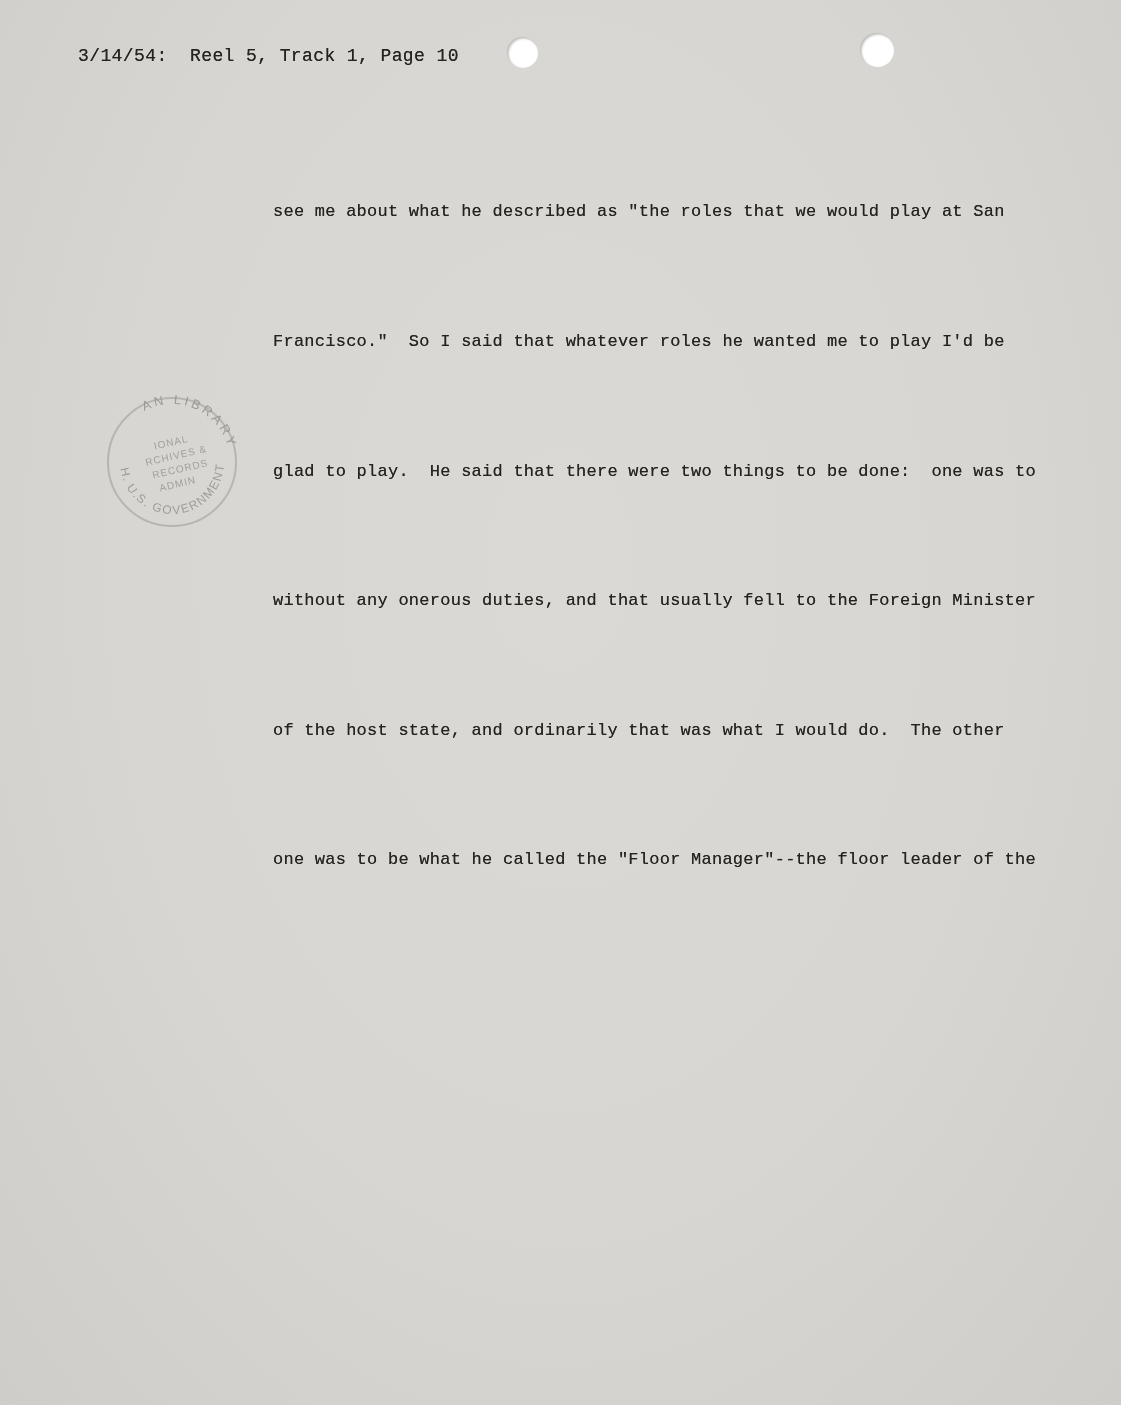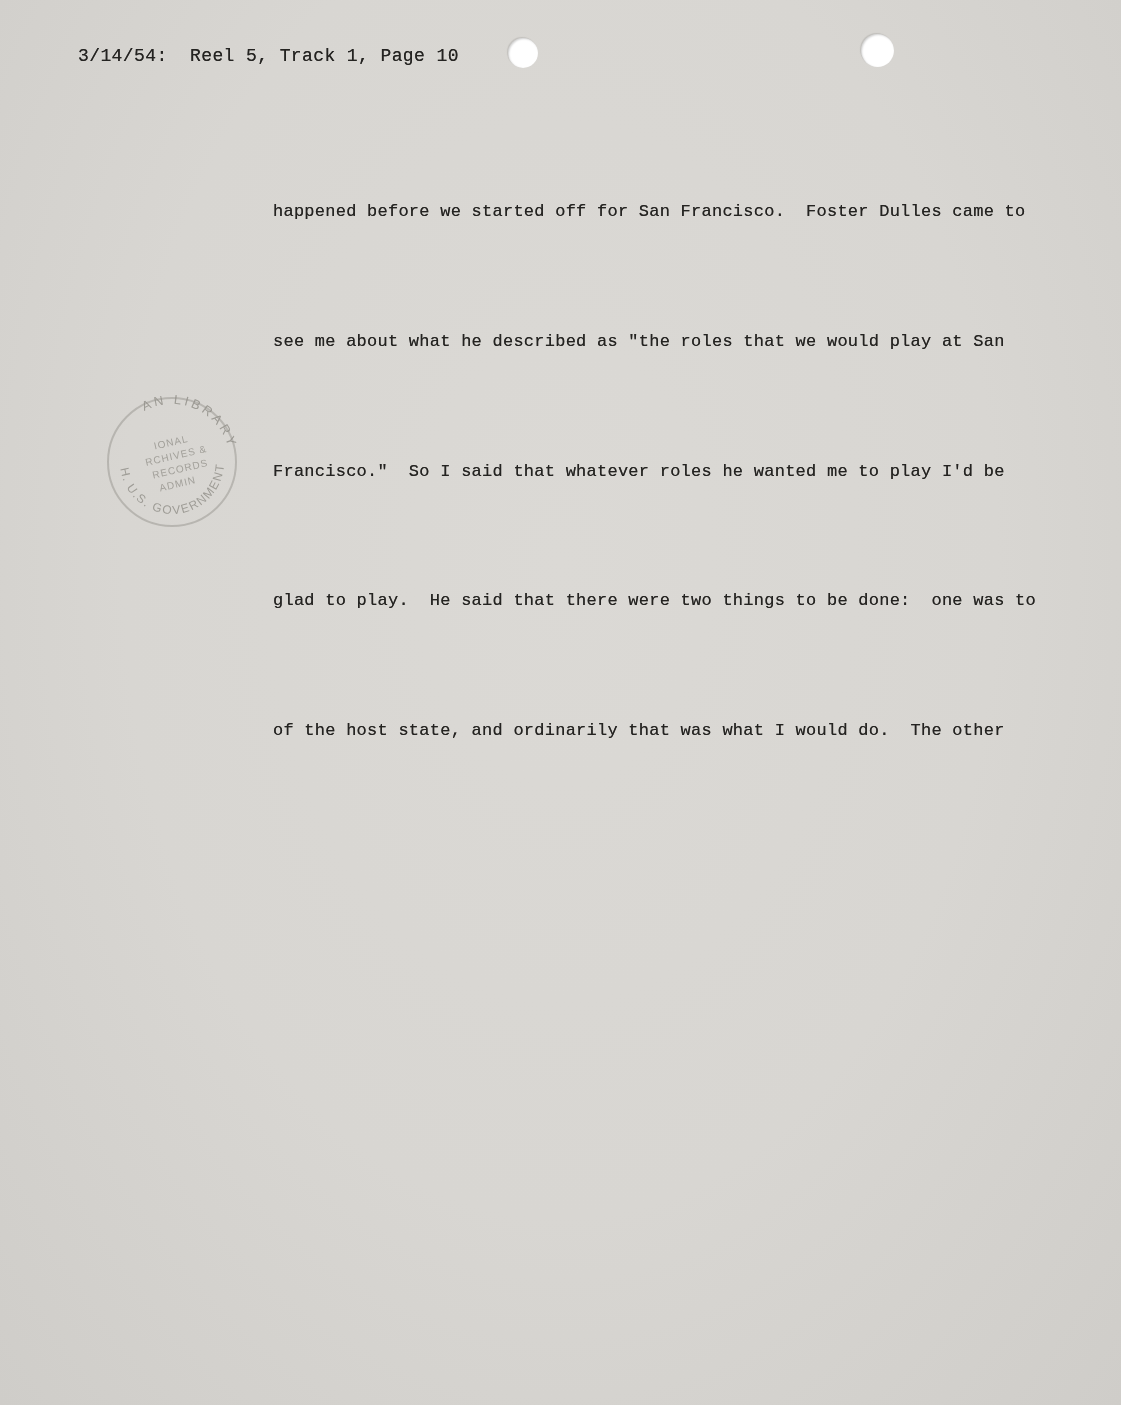--- a/index.html
+++ b/index.html
@@ -82,25 +82,26 @@
     </text>
     <g transform="rotate(-13 74 74)" opacity="0.75">
       <text x="60" y="58" font-size="10" letter-spacing="1">IONAL</text>
       <text x="48" y="72" font-size="10" letter-spacing="1">RCHIVES &amp;</text>
       <text x="52" y="86" font-size="10" letter-spacing="1">RECORDS</text>
       <text x="56" y="100" font-size="10" letter-spacing="1">ADMIN</text>
     </g>
   </svg>
 
   <div class="body-text">
-    <div class="line"><span>happened before we started off for San Francisco.  Foster Dulles came to</span></div>
     <div class="line"><span>see me about what he described as "the roles that we would play at San</span></div>
     <div class="line"><span>Francisco."  So I said that whatever roles he wanted me to play I'd be</span></div>
     <div class="line"><span>glad to play.  He said that there were two things to be done:  one was to</span></div>
+    <div class="line"><span>without any onerous duties, and that usually fell to the Foreign Minister</span></div>
     <div class="line"><span>of the host state, and ordinarily that was what I would do.  The other</span></div>
+    <div class="line"><span>one was to be what he called the "Floor Manager"--the floor leader of the</span></div>
     
     
     
     
     
     
     
     
     
     

